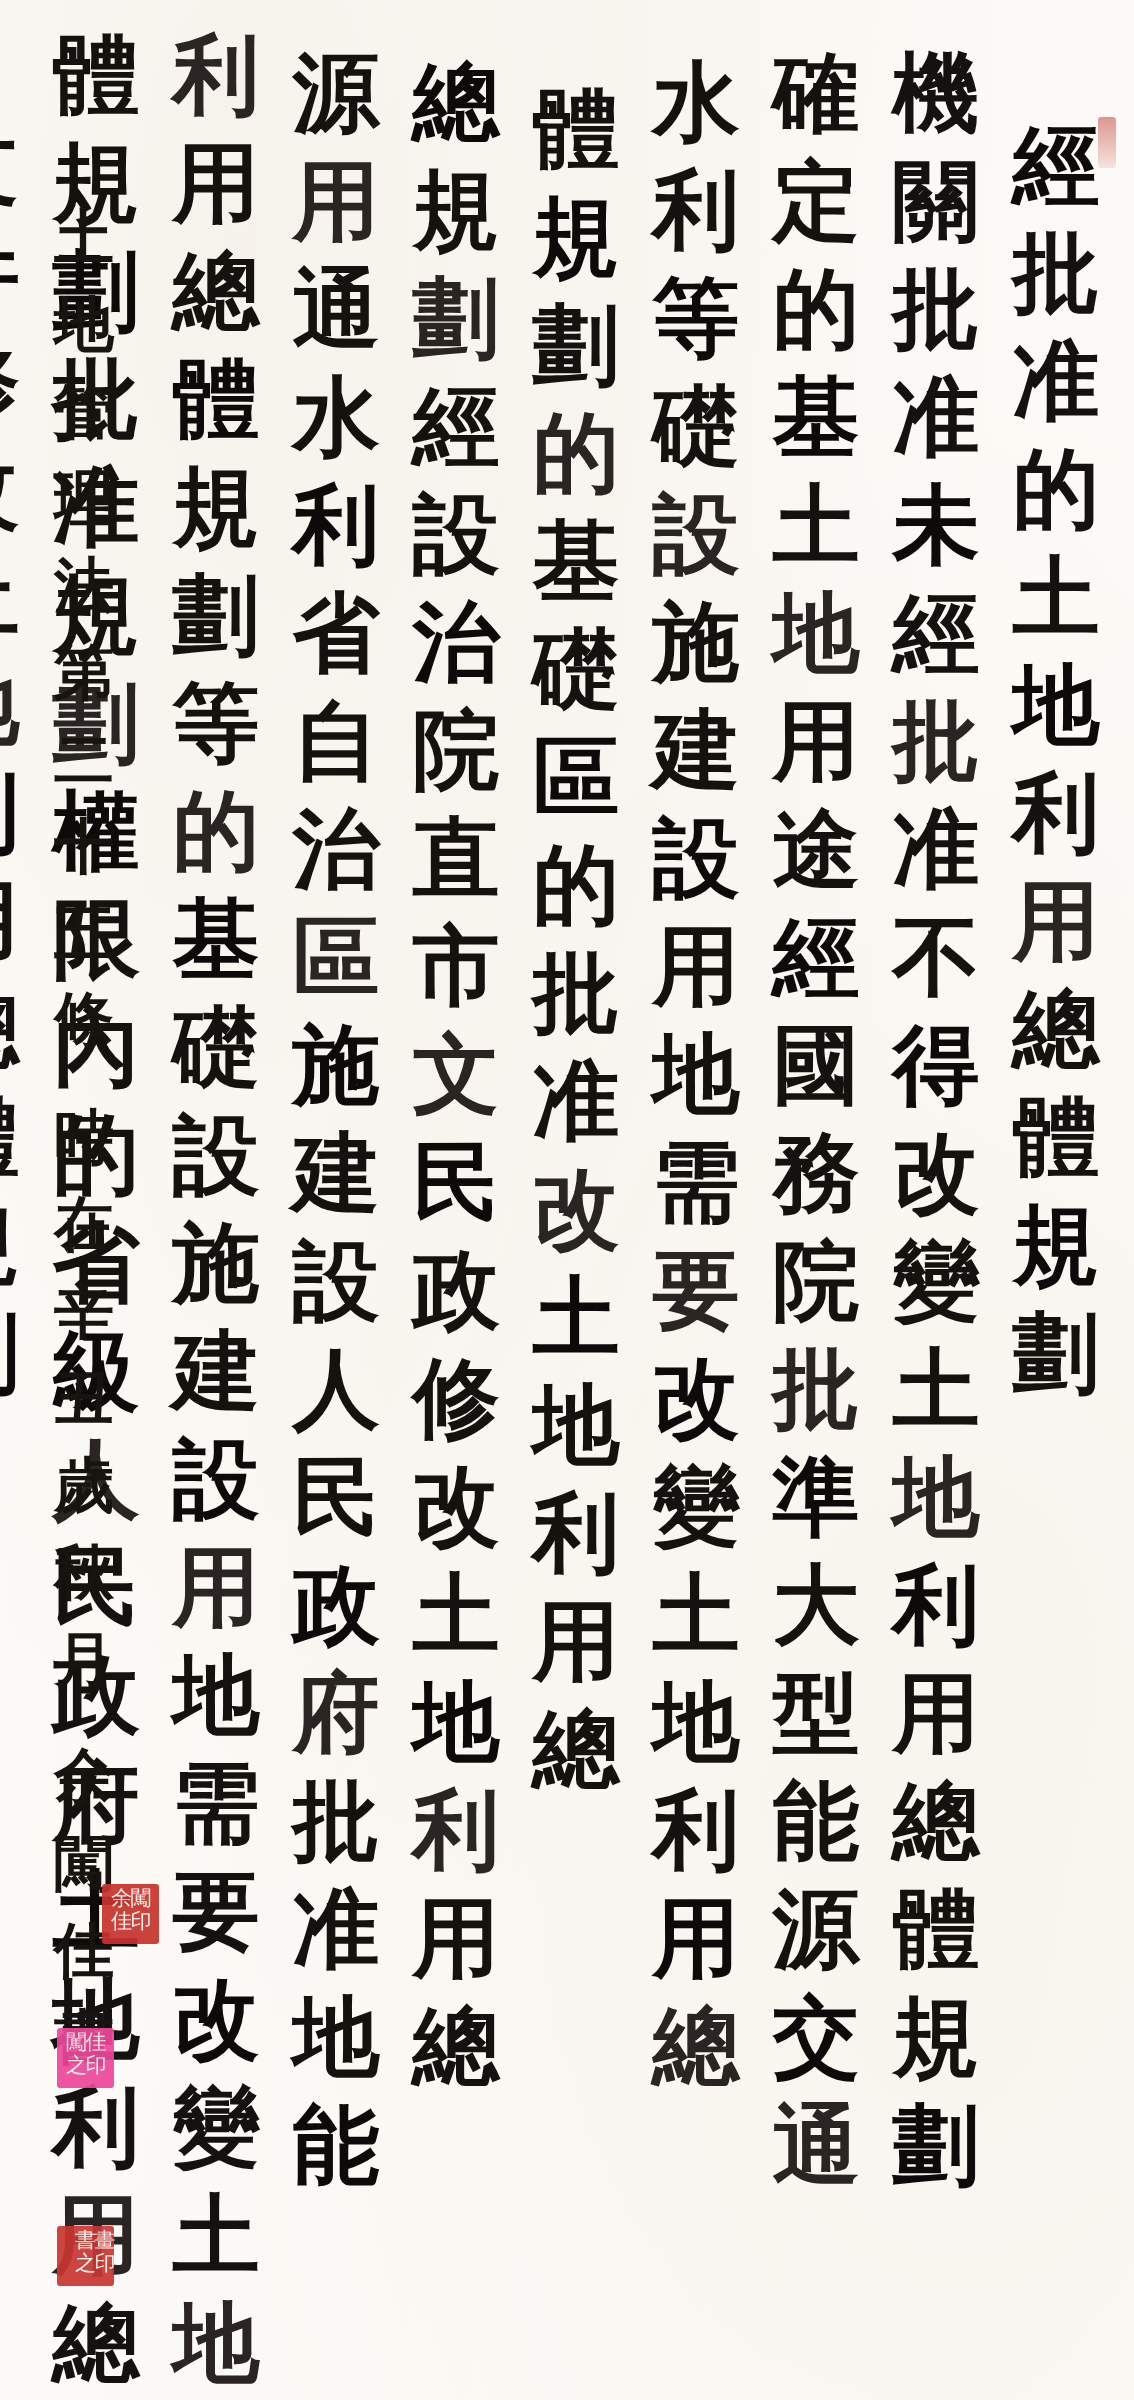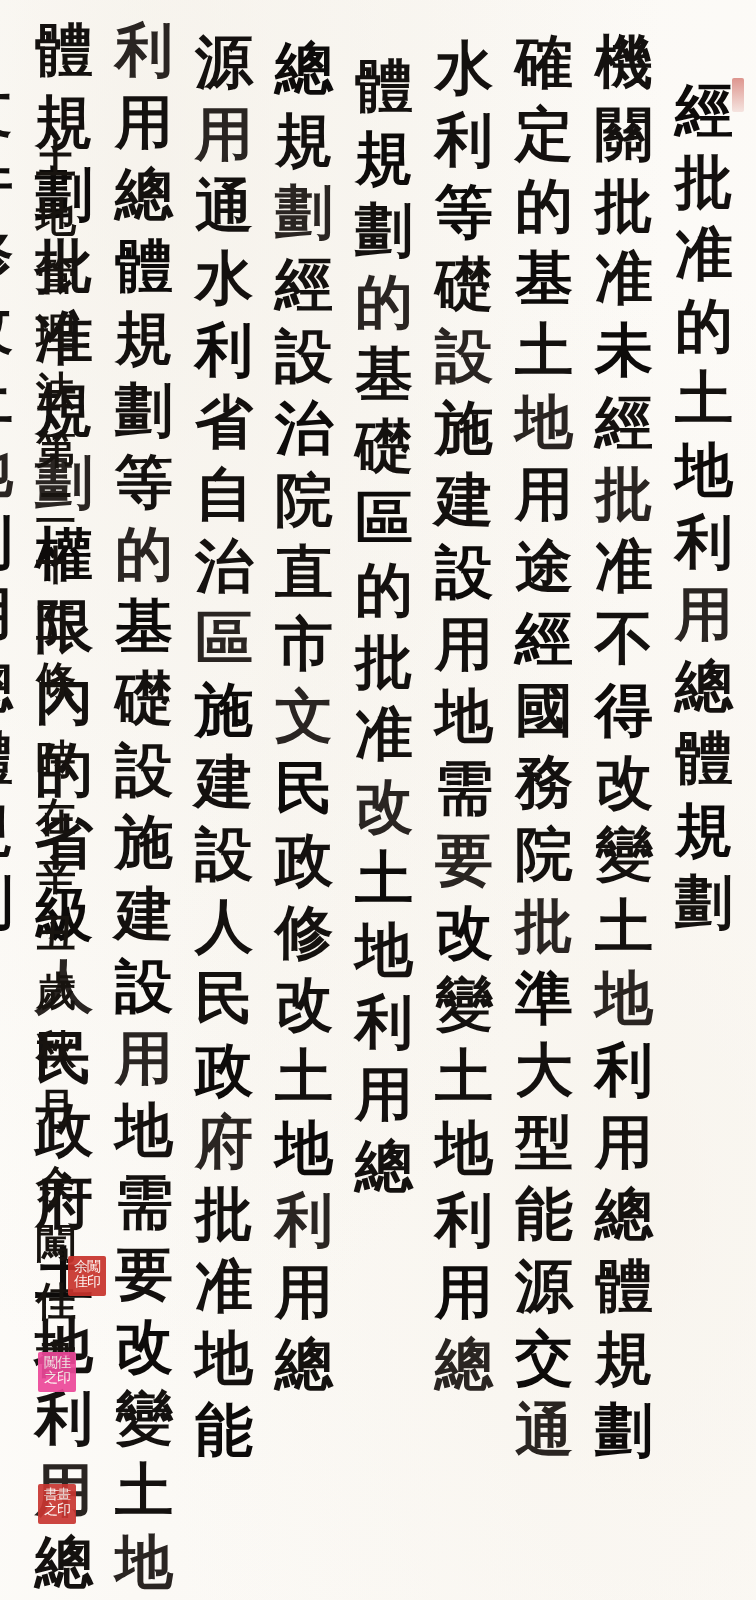--- a/index.html
+++ b/index.html
@@ -96,21 +96,21 @@
     font-size: 14px;
     line-height: 15px;
     text-align: center;
     letter-spacing: -1px;
     padding: 3px 0 0 0;
     box-sizing: border-box;
     opacity: 0.92;
   }
   #seal-1 { top: 1256px; margin-left: 30px; }
   #seal-2 { top: 1352px; background: #ec4899; }
-  #seal-3 { top: 1484px; background: #c93631; }
+  #seal-3 { top: 1484px; background: #c93631; text-align: right; }
   .seal span { display: block; }
 
   
   #corner-mark {
     position: absolute;
     right: 12px;
     top: 78px;
     width: 12px;
     height: 34px;
     background: linear-gradient(180deg, rgba(196,66,56,0.55), rgba(196,66,56,0.12));

